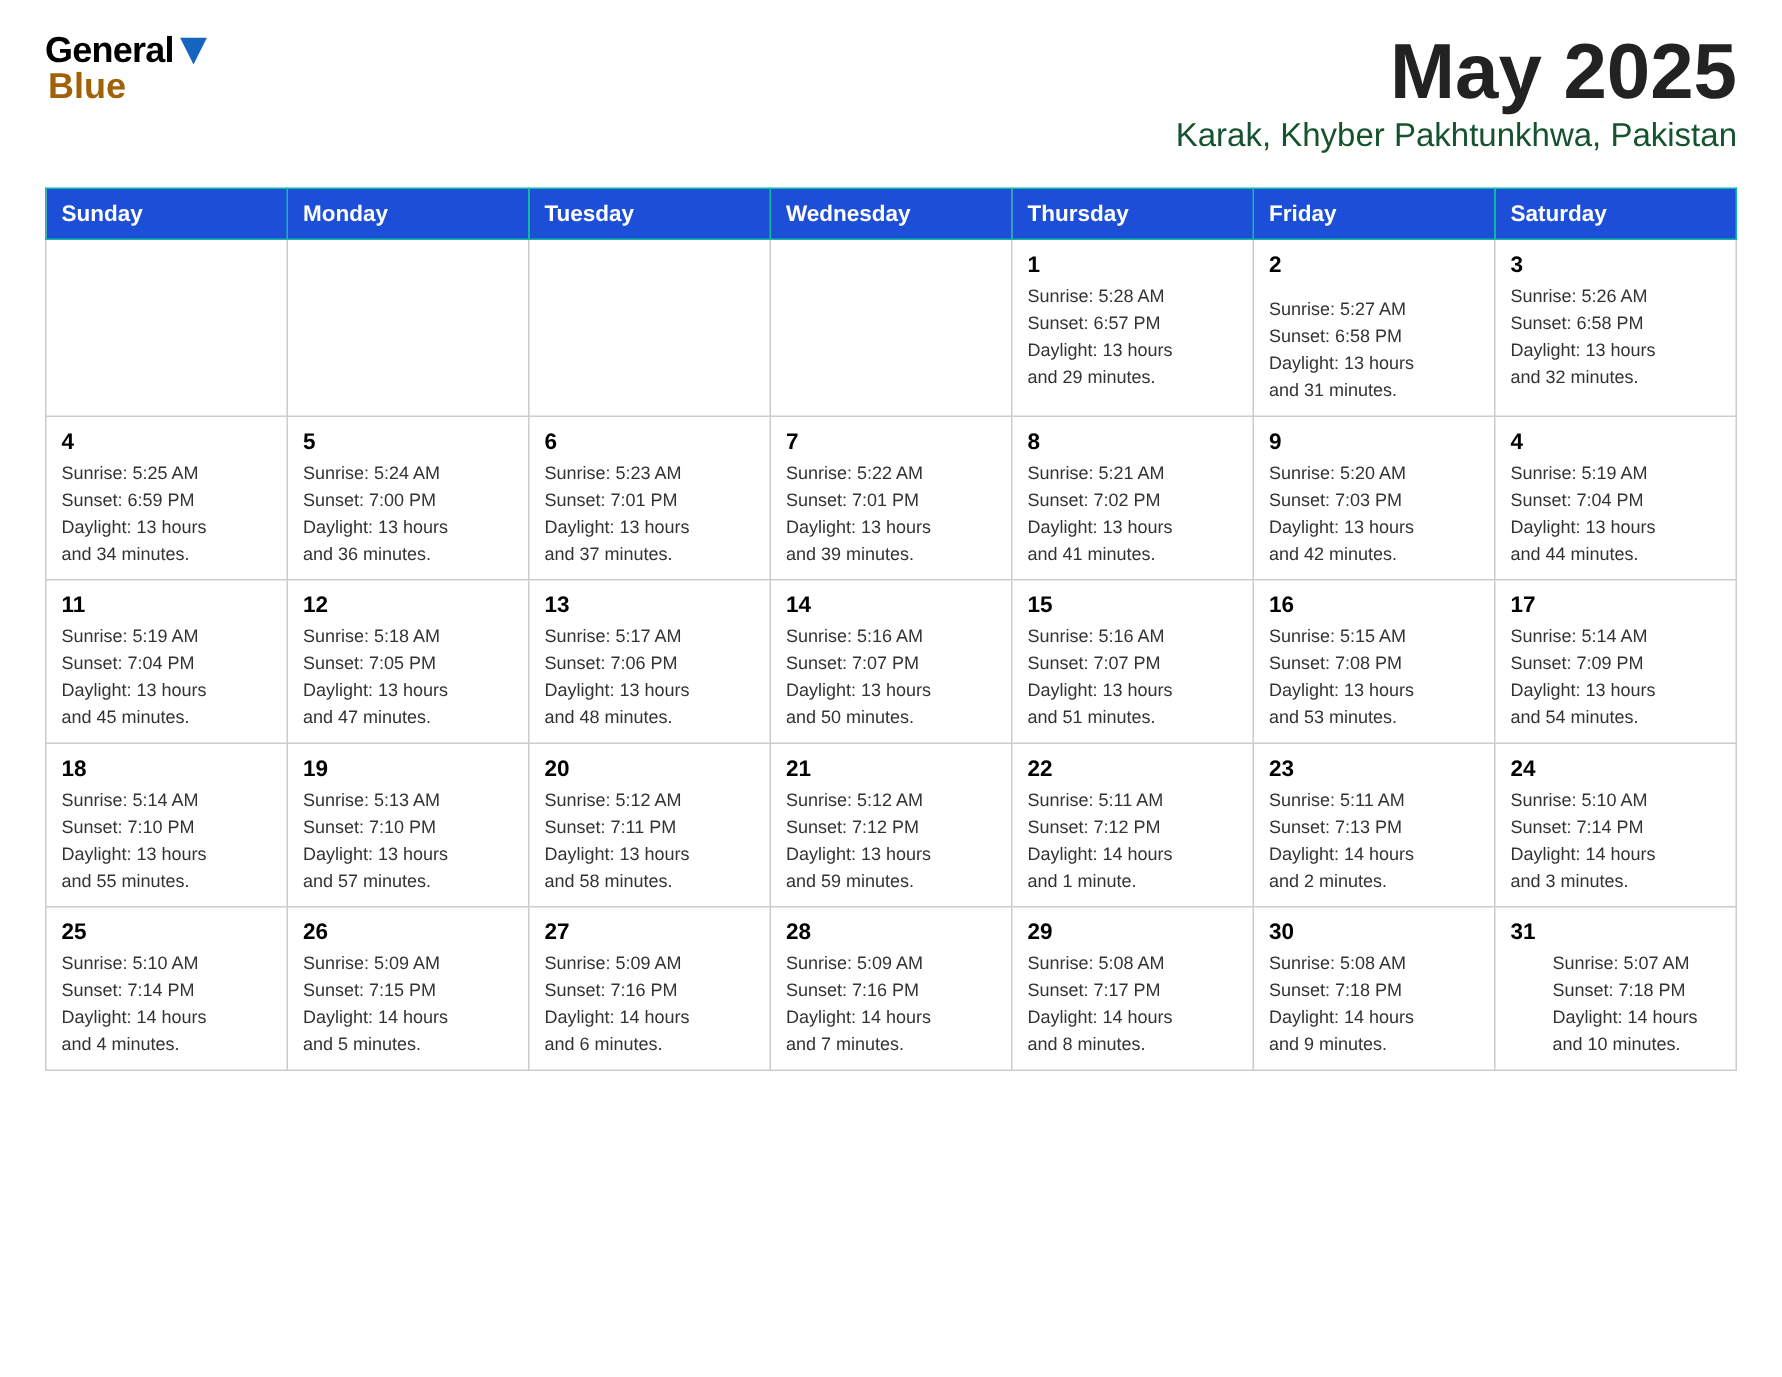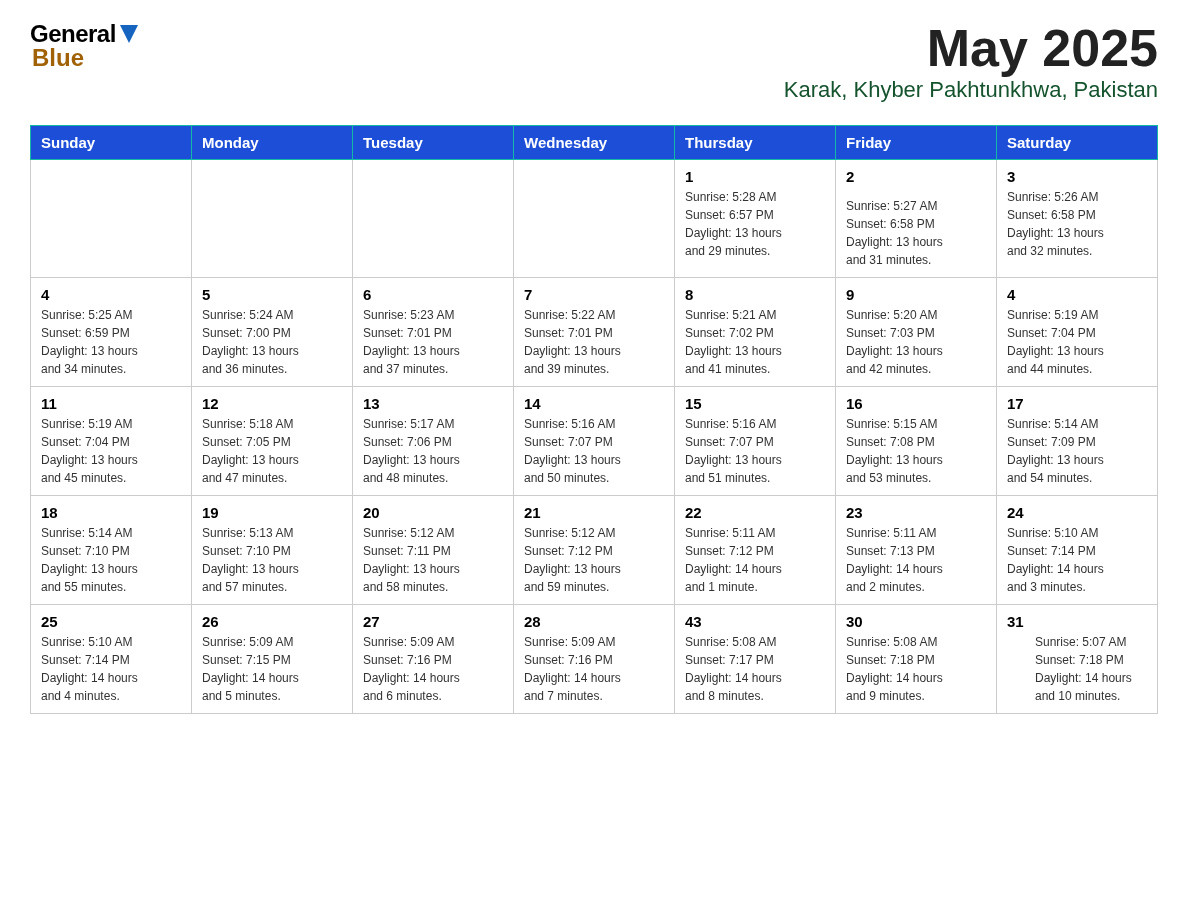--- a/index.html
+++ b/index.html
@@ -331,21 +331,21 @@
 and 6 minutes.</div>
         </td>
         <td>
           <span class="day-number">28</span>
           <div class="day-info" style="white-space: pre-line;">Sunrise: 5:09 AM
 Sunset: 7:16 PM
 Daylight: 14 hours
 and 7 minutes.</div>
         </td>
         <td>
-          <span class="day-number">43</span>
+          <span class="day-number">29</span>
           <div class="day-info" style="white-space: pre-line;">Sunrise: 5:08 AM
 Sunset: 7:17 PM
 Daylight: 14 hours
 and 8 minutes.</div>
         </td>
         <td>
           <span class="day-number">30</span>
           <div class="day-info" style="white-space: pre-line;">Sunrise: 5:08 AM
 Sunset: 7:18 PM
 Daylight: 14 hours

